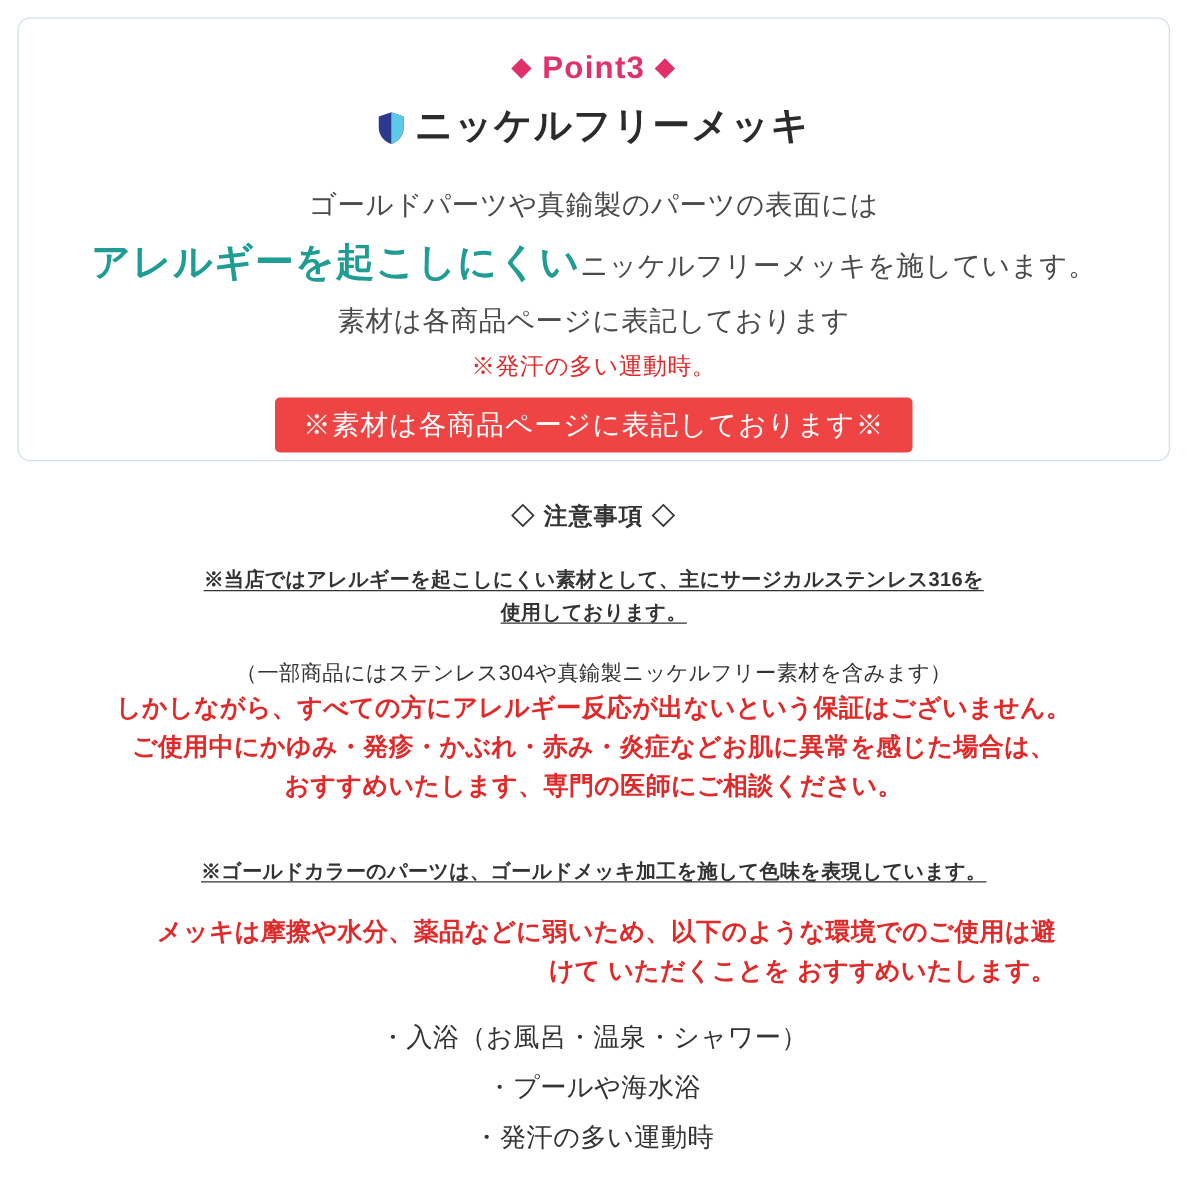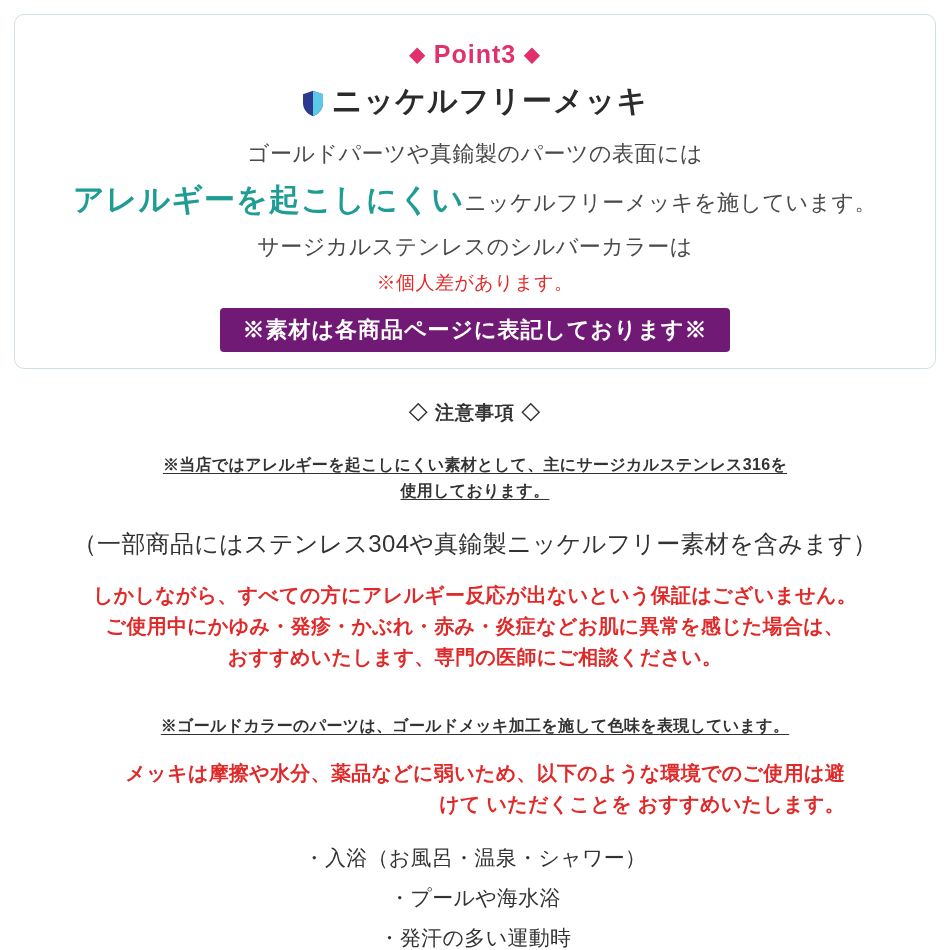--- a/index.html
+++ b/index.html
@@ -50,21 +50,21 @@
     vertical-align: 2px;
     margin: 0 8px;
   }
 
   .point-heading {
     font-size: 30px;
     font-weight: bold;
     color: #2b2b2b;
     letter-spacing: 1px;
     line-height: 1.2;
-    margin-bottom: 18px;
+    margin-bottom: 28px;
     display: flex;
     justify-content: center;
     align-items: center;
     gap: 8px;
   }
   .shield-icon {
     display: inline-block;
     width: 22px;
     height: 27px;
     position: relative;
@@ -96,24 +96,24 @@
   .note-red {
     color: #e02a2a;
     font-size: 19px;
     letter-spacing: 0.5px;
     margin-top: 6px;
   }
 
   .banner {
     display: inline-block;
     margin-top: 12px;
-    background: #701a75;
+    background: #ef4444;
     color: #ffffff;
     font-size: 22px;
-    font-weight: bold;
+    font-weight: normal;
     letter-spacing: 1px;
     padding: 7px 22px;
     border-radius: 4px;
   }
 
   
   .cautions {
     position: absolute;
     left: 0;
     top: 400px;
@@ -136,34 +136,33 @@
     line-height: 1.6;
     letter-spacing: 0.3px;
     padding: 0 8px;
   }
   .caution-main .u {
     text-decoration: underline;
     text-underline-offset: 3px;
   }
 
   .caution-sub {
-    font-size: 24px;
+    font-size: 17px;
     color: #333333;
     line-height: 1.6;
     margin-top: 22px;
     letter-spacing: 0.3px;
   }
 
   .caution-red {
     font-size: 20px;
     color: #e02a2a;
     font-weight: bold;
     line-height: 1.55;
     letter-spacing: 0.3px;
-    margin-top: 16px;
   }
 
   .caution-main.second {
     margin-top: 40px;
   }
 
   .caution-red.indent {
     margin-top: 20px;
     width: 740px;
     margin-left: auto;
@@ -203,23 +202,23 @@
       </span>
       <span>ニッケルフリーメッキ</span>
     </div>
 
     <div class="point-line">ゴールドパーツや真鍮製のパーツの表面には</div>
 
     <div class="line-highlight">
       <span class="big">アレルギーを起こしにくい</span><span>ニッケルフリーメッキを施しています。</span>
     </div>
 
-    <div class="point-line">サージカルステンレスのシルバーカラーは</div>
-
-    <div class="note-red">※個人差があります。</div>
+    <div class="point-line">素材は各商品ページに表記しております</div>
+
+    <div class="note-red">※発汗の多い運動時。</div>
 
     <div class="banner">※素材は各商品ページに表記しております※</div>
   </div>
 
   <div class="cautions">
 
     <div class="caution-title">◇ 注意事項 ◇</div>
 
     <div class="caution-main">
       <span class="u">※当店ではアレルギーを起こしにくい素材として、主にサージカルステンレス316を</span><br>

